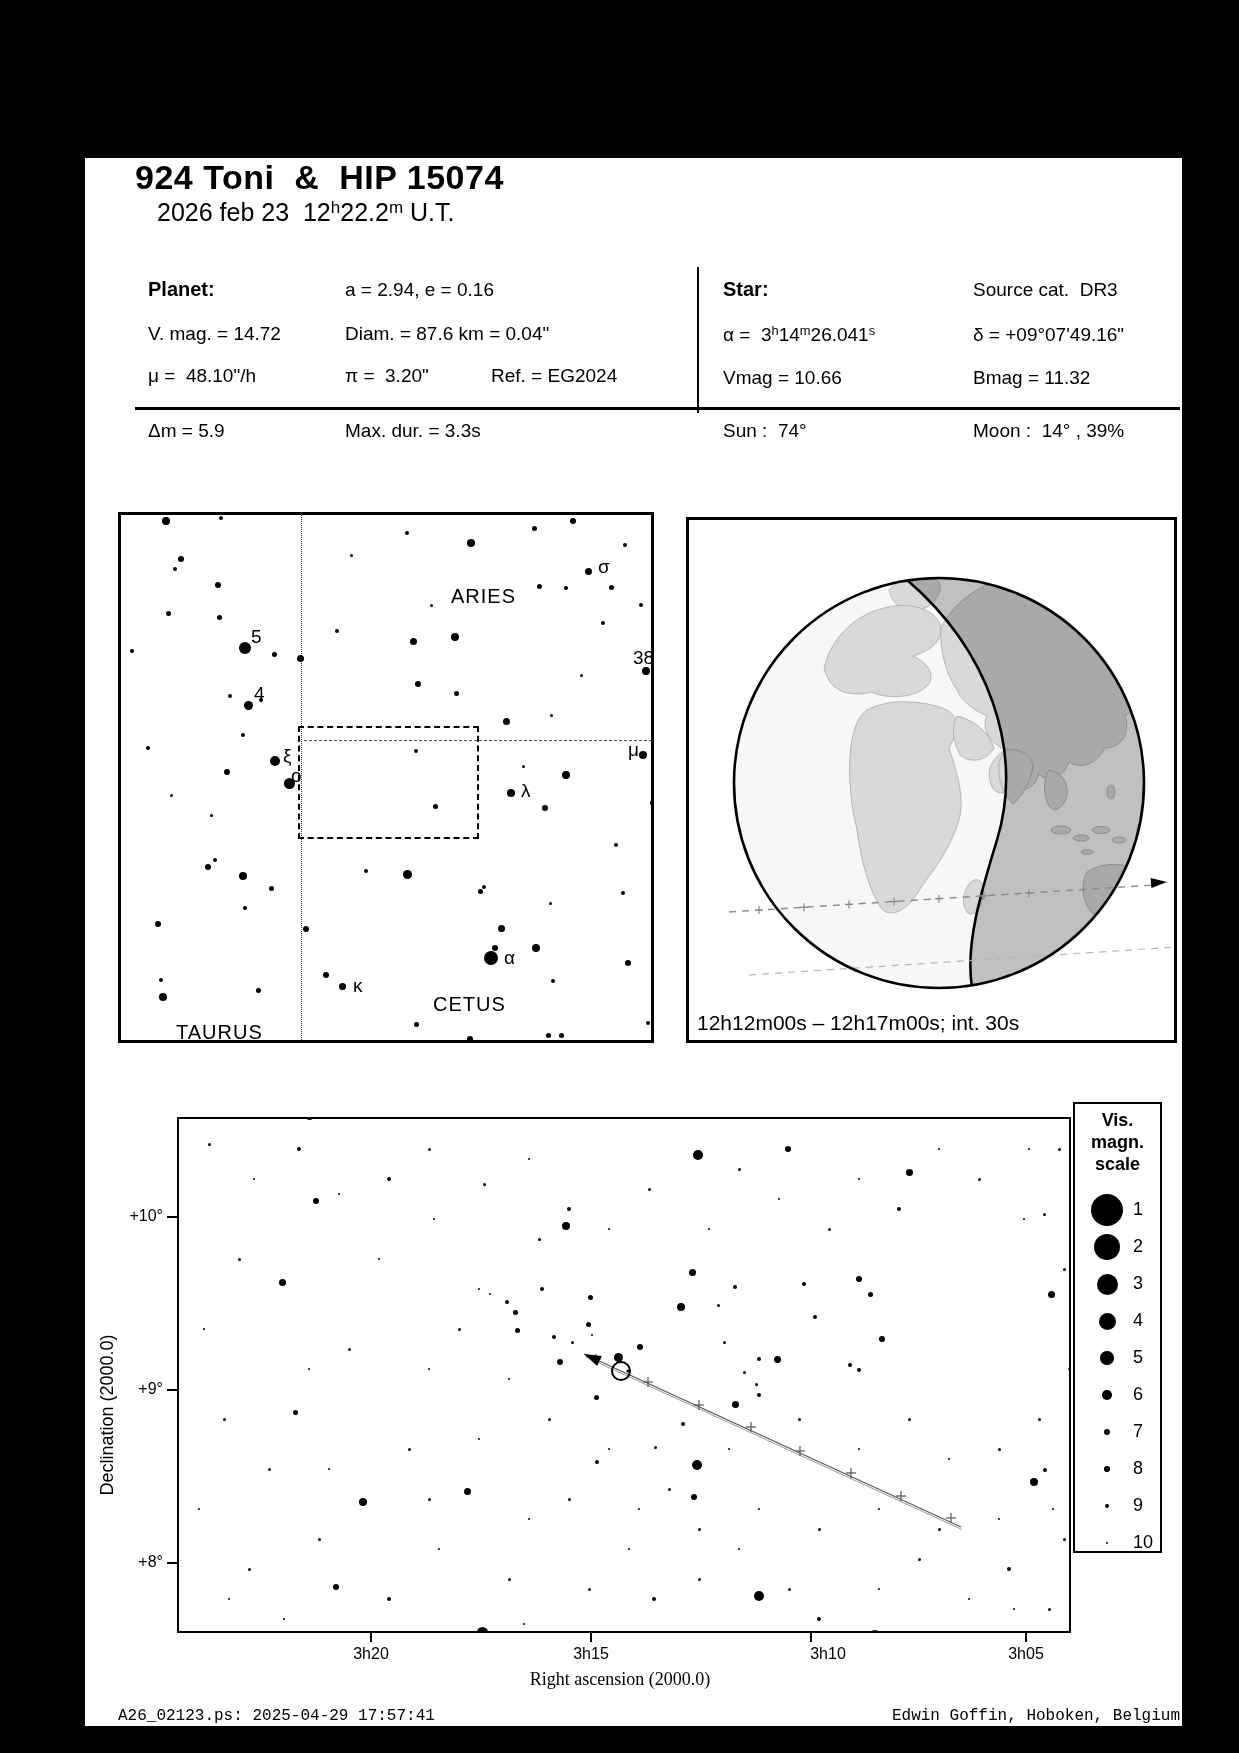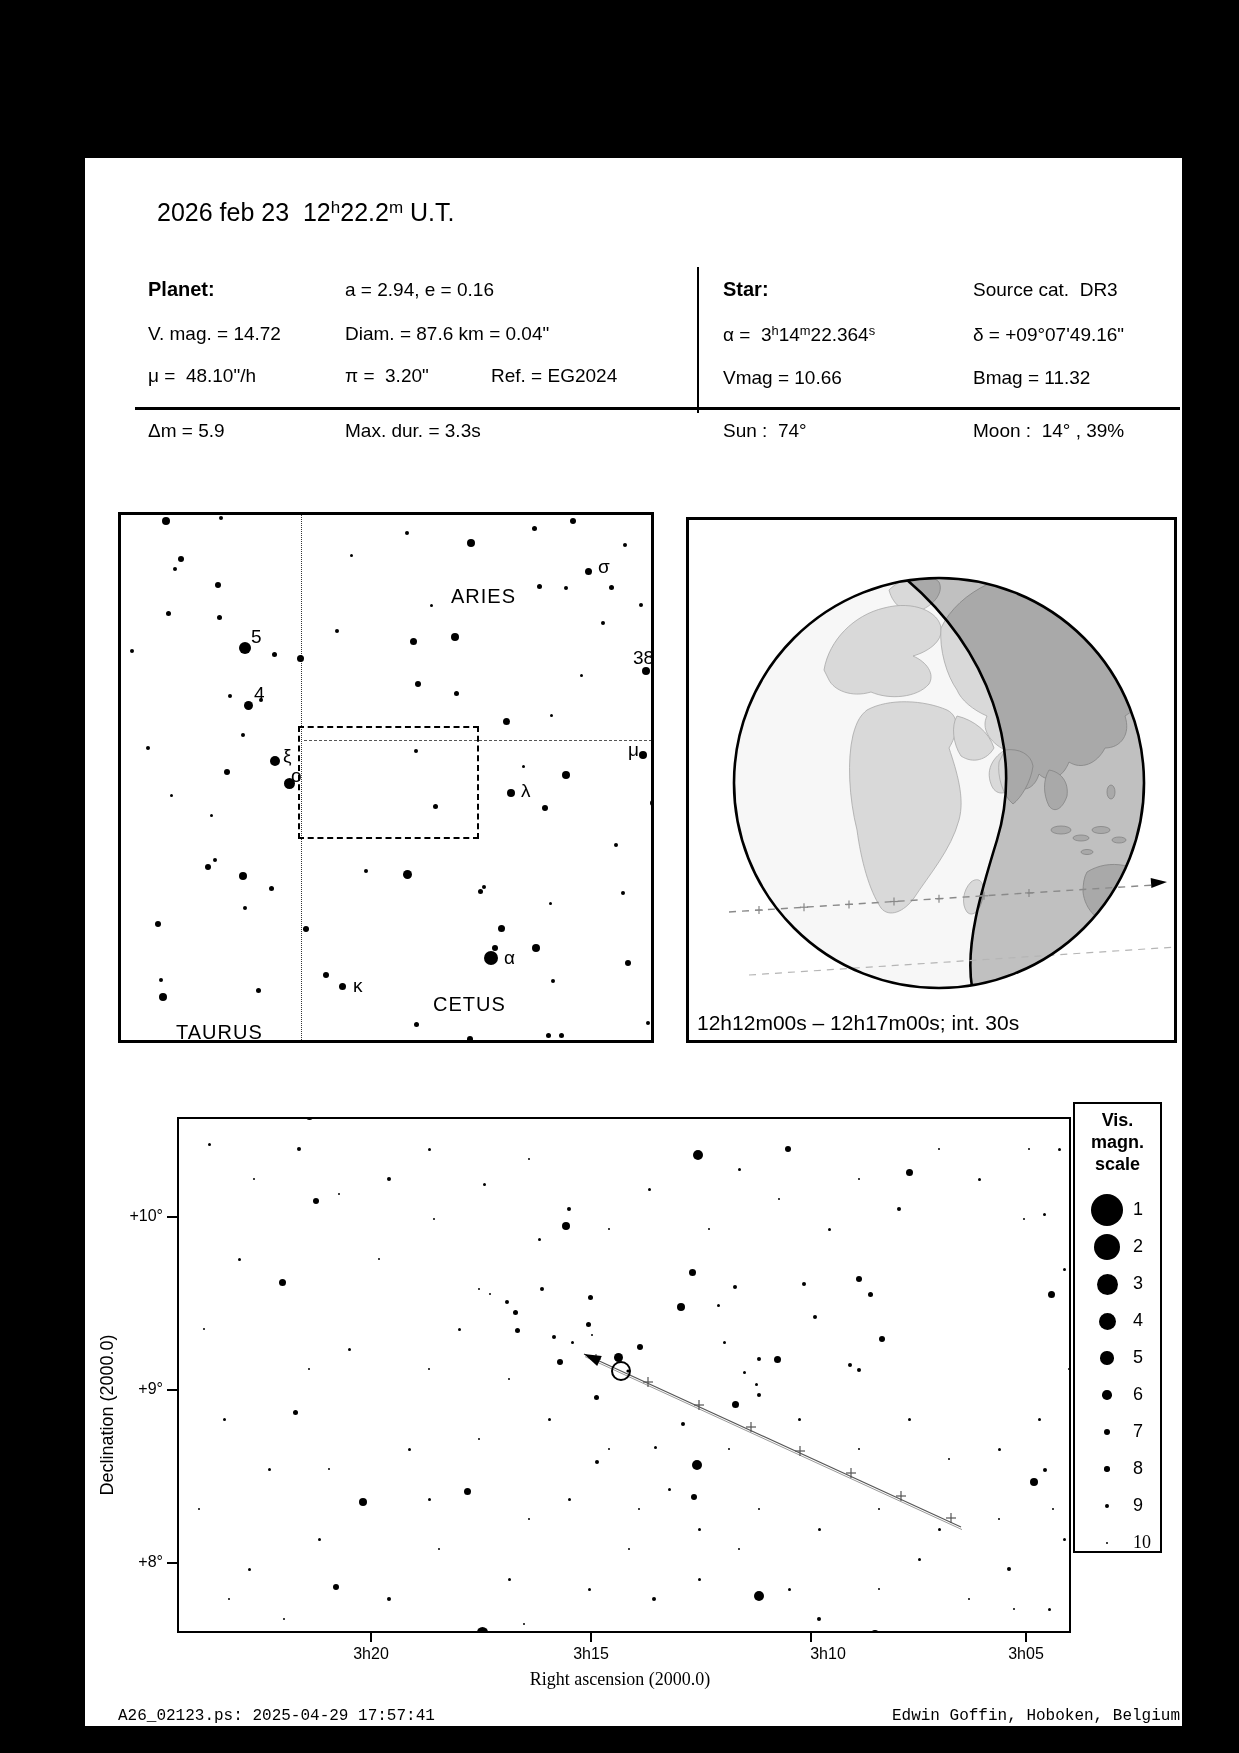--- a/index.html
+++ b/index.html
@@ -36,32 +36,33 @@
   .legend-title{position:absolute;width:85px;text-align:center;font-size:18px;font-weight:bold;}
   .legend-num{position:absolute;font-size:18px;}
   .footer{font-family:"Liberation Mono","DejaVu Sans Mono",monospace;font-size:16px;top:1549px;}
   svg{position:absolute;left:0;top:0;}
 </style>
 </head>
 <body>
 
 <div class="page">
 
+  <div class="abs title pre">924 Toni  &amp;  HIP 15074</div>
   <div class="abs subtitle pre"><span>2026 feb 23  12</span><span class="sup">h</span><span>22.2</span><span class="sup">m</span><span> U.T.</span></div>
 
   <div class="abs info bold" style="left:63px;top:120px">Planet:</div>
   <div class="abs info" style="left:260px;top:121px">a = 2.94, e = 0.16</div>
   <div class="abs info" style="left:63px;top:165px">V. mag. = 14.72</div>
   <div class="abs info" style="left:260px;top:165px">Diam. = 87.6 km = 0.04"</div>
   <div class="abs info pre" style="left:63px;top:207px">μ =  48.10"/h</div>
   <div class="abs info pre" style="left:260px;top:207px">π =  3.20"</div>
   <div class="abs info" style="left:406px;top:207px">Ref. = EG2024</div>
   <div class="abs info bold" style="left:638px;top:120px">Star:</div>
   <div class="abs info pre" style="left:888px;top:121px">Source cat.  DR3</div>
-  <div class="abs info pre" style="left:638px;top:166px"><span>α =  3</span><span class="sup">h</span><span>14</span><span class="sup">m</span><span>22.364</span><span class="sup">s</span></div>
+  <div class="abs info pre" style="left:638px;top:166px"><span>α =  3</span><span class="sup">h</span><span>14</span><span class="sup">m</span><span>26.041</span><span class="sup">s</span></div>
   <div class="abs info" style="left:888px;top:166px">δ = +09°07'49.16"</div>
   <div class="abs info" style="left:638px;top:209px">Vmag = 10.66</div>
   <div class="abs info" style="left:888px;top:209px">Bmag = 11.32</div>
   <div class="abs vdiv"></div>
   <div class="abs hrule"></div>
   <div class="abs info pre" style="left:63px;top:262px">Δm = 5.9</div>
   <div class="abs info" style="left:260px;top:262px">Max. dur. = 3.3s</div>
   <div class="abs info pre" style="left:638px;top:262px">Sun :  74°</div>
   <div class="abs info pre" style="left:888px;top:262px">Moon :  14° , 39%</div>
 
@@ -419,18 +420,18 @@
       <div class="legend-num" style="left: 58px; top: 243px;">5</div>
       <div class="star" style="left: 27.2px; top: 286.2px; height: 9.6px; width: 9.6px;"></div>
       <div class="legend-num" style="left: 58px; top: 280px;">6</div>
       <div class="star" style="left: 28.6px; top: 324.6px; height: 6.8px; width: 6.8px;"></div>
       <div class="legend-num" style="left: 58px; top: 317px;">7</div>
       <div class="star" style="left: 29.3px; top: 362.3px; height: 5.4px; width: 5.4px;"></div>
       <div class="legend-num" style="left: 58px; top: 354px;">8</div>
       <div class="star" style="left: 30.1px; top: 400.1px; height: 3.8px; width: 3.8px;"></div>
       <div class="legend-num" style="left: 58px; top: 391px;">9</div>
       <div class="star" style="left: 30.7px; top: 437.7px; height: 2.6px; width: 2.6px;"></div>
-      <div class="legend-num" style="left: 58px; top: 428px; font-family: Liberation Serif, serif;">10</div>
+      <div class="legend-num" style="left: 58px; top: 428px;">10</div>
     </div>
 
   <div class="abs footer" style="left:33px">A26_02123.ps: 2025-04-29 17:57:41</div>
   <div class="abs footer" style="right:2px">Edwin Goffin, Hoboken, Belgium</div>
 </div>
 
 </body></html>

